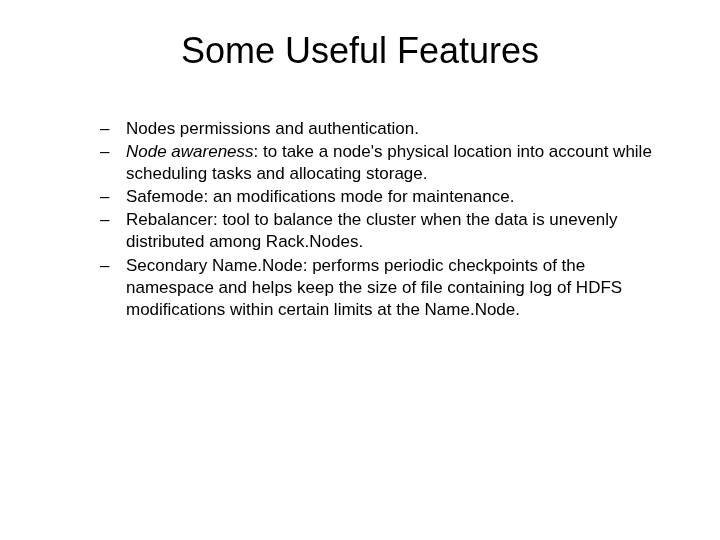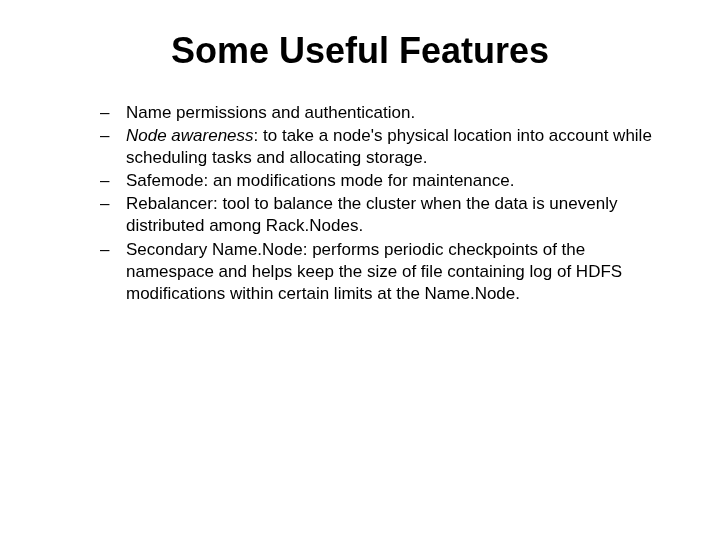--- a/index.html
+++ b/index.html
@@ -7,22 +7,22 @@
       width: 720px;
       height: 540px;
       background: #fff;
       font-family: Arial, Helvetica, sans-serif;
       color: #000;
       padding: 30px 50px;
     }
     .title {
       font-size: 36px;
       text-align: center;
-      margin-bottom: 30px;
-      font-weight: bold;
+      margin-bottom: 46px;
+      font-weight: normal;
     }
     .bullet-list {
       padding-left: 50px;
     }
     .bullet-item {
       position: relative;
       padding-left: 26px;
       font-size: 17px;
       line-height: 1.3;
       margin-bottom: 1px;
@@ -35,21 +35,21 @@
     }
     .italic { font-style: italic; }
   </style>
 </head>
 <body>
 
 <h1 class="title">Some Useful Features</h1>
 
 <div class="bullet-list">
   <div class="bullet-item">
-    <span>Name permissions and authentication.</span>
+    <span>Nodes permissions and authentication.</span>
   </div>
   <div class="bullet-item">
     <span class="italic">Node awareness</span><span>: to take a node's physical location into account while scheduling tasks and allocating storage.</span>
   </div>
   <div class="bullet-item">
     <span>Safemode: an modifications mode for maintenance.</span>
   </div>
   <div class="bullet-item">
     <span>Rebalancer: tool to balance the cluster when the data is unevenly distributed among Rack.Nodes.</span>
   </div>

